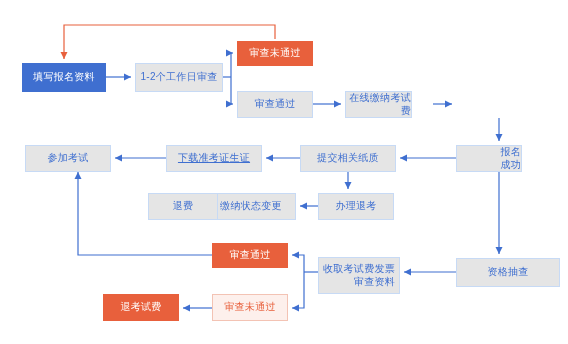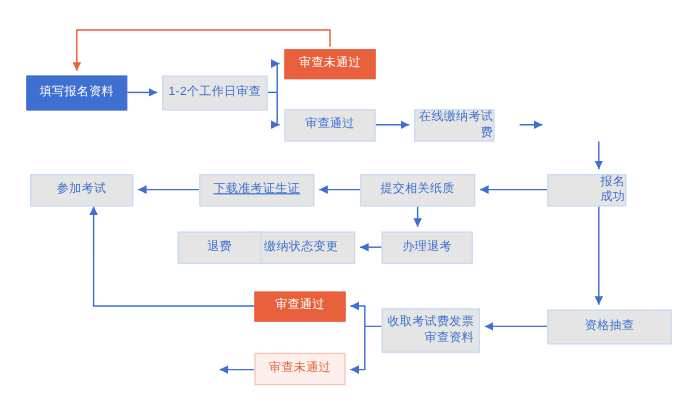--- a/index.html
+++ b/index.html
@@ -94,14 +94,15 @@
   <div class="node n-light" style="left:166px;top:145px;width:96px;height:27px;text-decoration:underline;">下载准考证生证</div>
   <div class="node n-light" style="left:318px;top:193px;width:76px;height:27px;">办理退考</div>
   <div class="node n-light" style="left:25px;top:145px;width:86px;height:27px;">参加考试</div>
   <div class="node n-light" style="left:206px;top:193px;width:90px;height:27px;">缴纳状态变更</div>
   <div class="node n-light" style="left:108px;top:193px;width:70px;height:27px;margin-left:40px;">退费</div>
   <div class="node n-light" style="left:456px;top:258px;width:104px;height:29px;">资格抽查</div>
   <div class="node n-light" style="left:318px;top:257px;width:82px;height:37px;">收取考试费发票
 审查资料</div>
   <div class="node n-orange" style="left:212px;top:243px;width:76px;height:25px;">审查通过</div>
   <div class="node n-lightorange" style="left:212px;top:294px;width:76px;height:27px;">审查未通过</div>
+  <div class="node n-orange" style="left:103px;top:294px;width:76px;height:27px;">退考试费</div>
 
 </div>
 
 </body></html>

